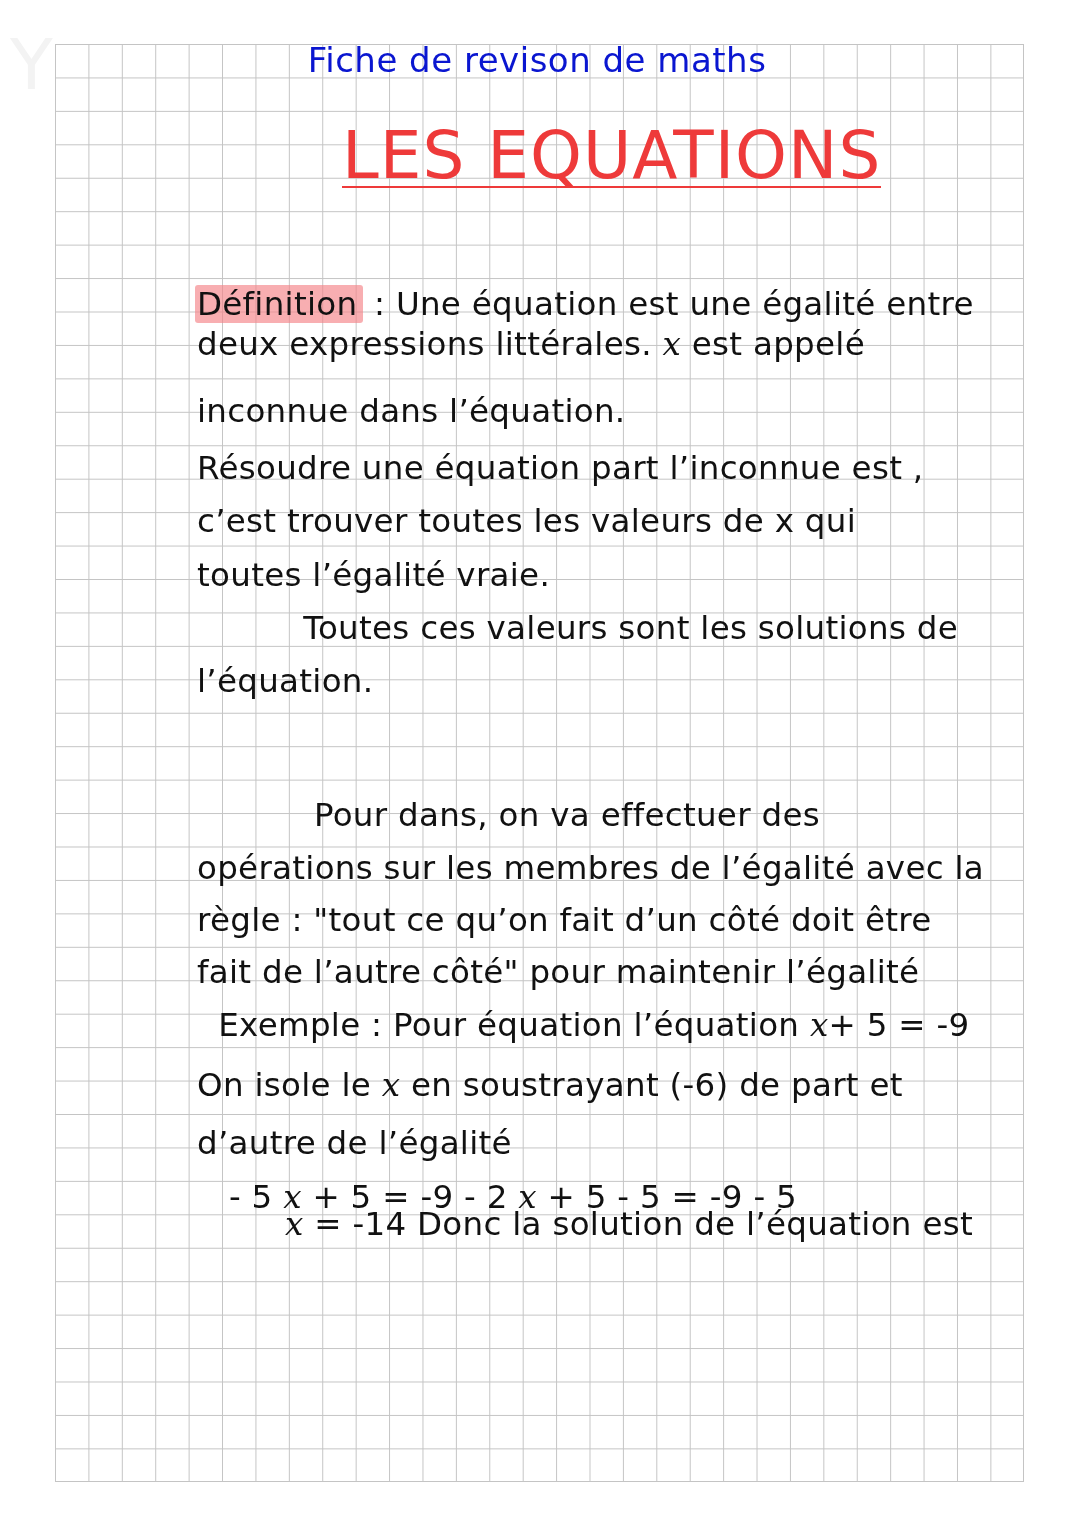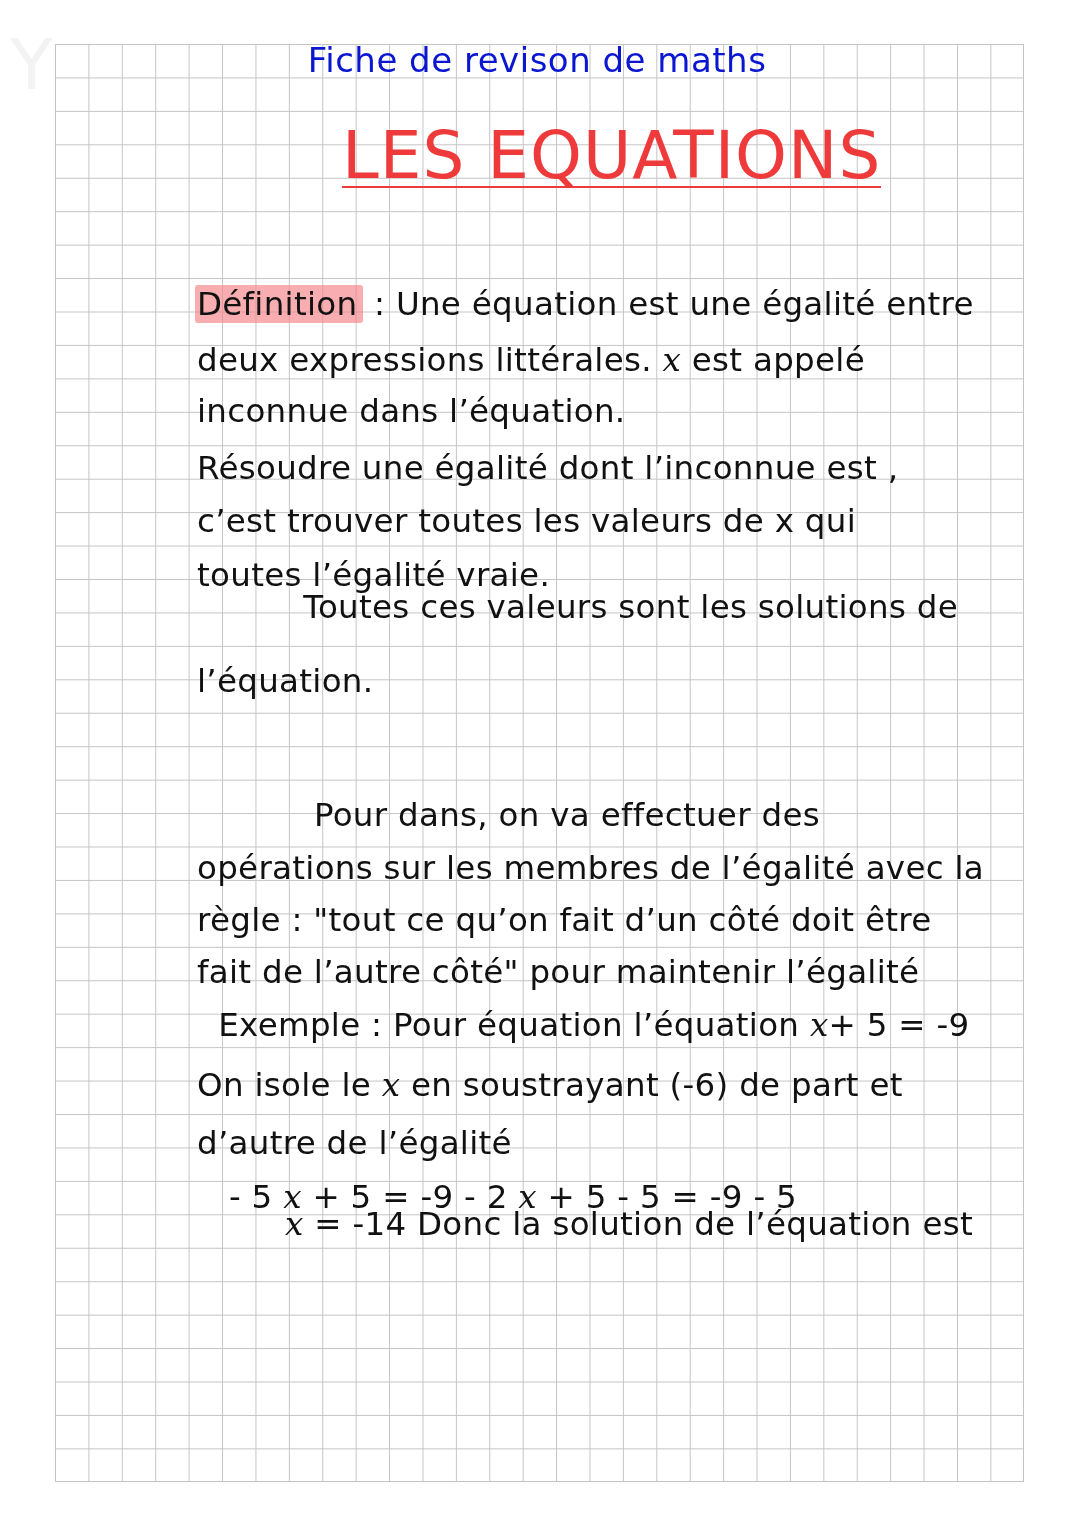--- a/index.html
+++ b/index.html
@@ -44,26 +44,26 @@
 </head>
 <body>
 
 <div class="grid"></div>
 <div class="ghost-mark">Y</div>
 
 <div class="subtitle"><span>Fiche de revison de maths</span></div>
 <div class="title">LES EQUATIONS</div>
 
 <div class="line" style="top:284px"><span class="hl">Définition</span><span> : Une équation est une égalité entre</span></div>
-<div class="line" style="top:340px"><span>deux expressions littérales. </span><span class="mx">x</span><span> est appelé</span></div>
+<div class="line" style="top:324px"><span>deux expressions littérales. </span><span class="mx">x</span><span> est appelé</span></div>
 <div class="line" style="top:391px">inconnue dans l’équation.</div>
-<div class="line" style="top:448px">Résoudre une égalité dont l’inconnue est ,</div>
+<div class="line" style="top:448px">Résoudre une équation part l’inconnue est ,</div>
 <div class="line" style="top:501px">c’est trouver toutes les valeurs de x qui</div>
 <div class="line" style="top:555px">toutes l’égalité vraie.</div>
-<div class="line" style="top:587px">          Toutes ces valeurs sont les solutions de</div>
+<div class="line" style="top:608px">          Toutes ces valeurs sont les solutions de</div>
 <div class="line" style="top:661px">l’équation.</div>
 
 <div class="line" style="top:795px">           Pour dans, on va effectuer des</div>
 <div class="line" style="top:848px">opérations sur les membres de l’égalité avec la</div>
 <div class="line" style="top:900px">règle : "tout ce qu’on fait d’un côté doit être</div>
 <div class="line" style="top:952px">fait de l’autre côté" pour maintenir l’égalité</div>
 
 <div class="line" style="top:1005px"><span>  Exemple : Pour équation l’équation </span><span class="mx">x</span><span>+ 5 = -9</span></div>
 <div class="line" style="top:1065px"><span>On isole le </span><span class="mx">x</span><span> en soustrayant (-6) de part et</span></div>
 <div class="line" style="top:1123px">d’autre de l’égalité</div>

